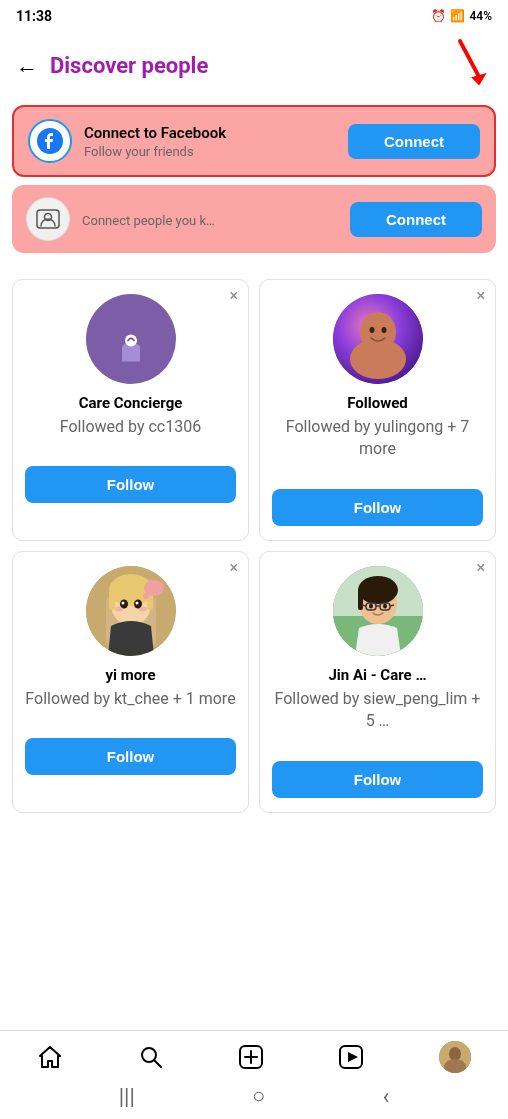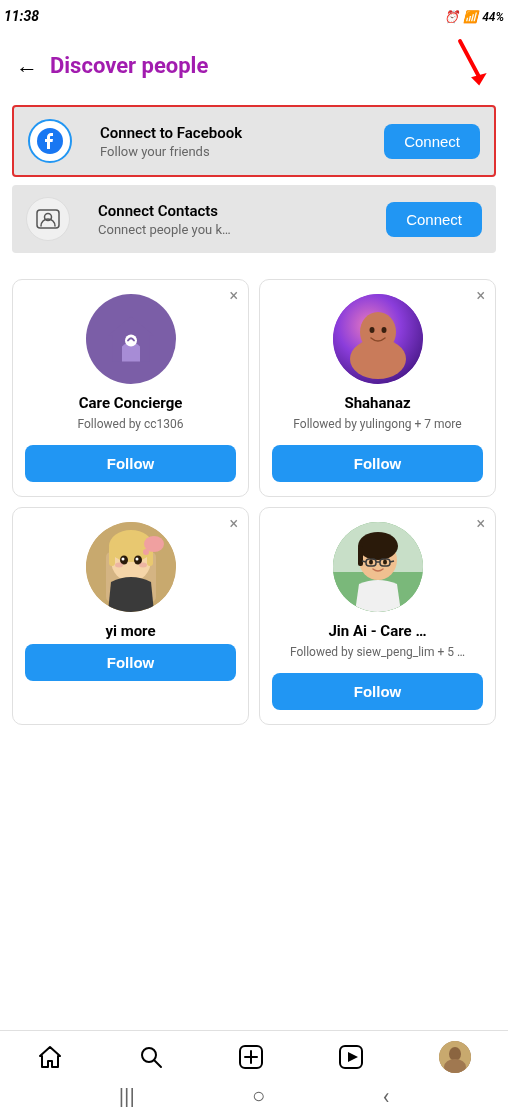--- a/index.html
+++ b/index.html
@@ -9,26 +9,25 @@
       background: #fff;
       font-family: -apple-system, BlinkMacSystemFont, 'Segoe UI', Roboto, sans-serif;
       position: relative;
       overflow-x: hidden;
     }
 
     
     .status-bar {
       display: flex;
       justify-content: space-between;
-      align-items: flex-end;
-      padding: 8px 4px 4px;
+      align-items: center;
+      padding: 8px 16px 4px;
       background: #fff;
       font-size: 13px;
       font-weight: 600;
-      font-style: italic;
     }
     .status-left { font-weight: 700; font-size: 14px; }
     .status-right {
       display: flex;
       align-items: center;
       gap: 4px;
       font-size: 12px;
     }
 
     
@@ -58,24 +57,23 @@
 
     
     .connect-section {
       padding: 0 12px;
     }
 
     .connect-card {
       display: flex;
       align-items: center;
       padding: 12px 14px;
-      background: #e5e5e5;
-      border-radius: 4px;
+      background: #fca5a5;
+      border-radius: 12px;
       margin-bottom: 8px;
-      gap: 16px;
     }
     .connect-card.facebook-card {
       border: 2.5px solid #e03030;
     }
 
     .connect-icon {
       width: 44px;
       height: 44px;
       border-radius: 50%;
       display: flex;
@@ -103,23 +101,23 @@
       font-size: 13px;
       color: #666;
       margin-top: 2px;
     }
 
     .connect-btn {
       background: #2196F3;
       color: #fff;
       border: none;
       border-radius: 8px;
-      padding: 9px 20px;
+      padding: 9px 36px;
       font-size: 15px;
-      font-weight: 400;
+      font-weight: 700;
       cursor: pointer;
       white-space: nowrap;
     }
 
     
     .suggestions-section {
       padding: 18px 12px 0;
     }
     .suggestions-title {
       font-size: 18px;
@@ -189,37 +187,38 @@
     }
 
     .suggestion-name {
       font-size: 15px;
       font-weight: 700;
       color: #000;
       text-align: right;
       margin-bottom: 4px;
     }
     .suggestion-meta {
-      font-size: 12px;
+      font-size: 16px;
       color: #666;
       text-align: center;
       margin-bottom: 12px;
       line-height: 1.4;
     }
 
     .follow-btn {
       background: #2196F3;
       color: #fff;
       border: none;
       border-radius: 8px;
       padding: 10px 0;
       width: 100%;
       font-size: 15px;
       font-weight: 600;
       cursor: pointer;
+      margin-top: 16px;
     }
 
     
     .bottom-nav {
       position: fixed;
       bottom: 0;
       left: 0;
       width: 508px;
       background: #fff;
       border-top: 1px solid #e0e0e0;
@@ -303,21 +302,20 @@
 
   <div class="connect-card">
     <div class="connect-icon contacts-icon-bg">
       <svg width="26" height="26" viewBox="0 0 26 26" fill="none">
         <rect x="2" y="4" width="22" height="18" rx="3" stroke="#555" stroke-width="1.5" fill="none"></rect>
         <circle cx="13" cy="11" r="3.5" stroke="#555" stroke-width="1.5" fill="none"></circle>
         <path d="M6 20c0-3.9 3.1-7 7-7s7 3.1 7 7" stroke="#555" stroke-width="1.5" fill="none" stroke-linecap="round"></path>
       </svg>
     </div>
     <div class="connect-text">
-      <div class="connect-title">Connect Contacts</div>
       <div class="connect-subtitle">Connect people you k…</div>
     </div>
     <button class="connect-btn">Connect</button>
   </div>
 </div>
 
 <div class="suggestions-section">
 
   <div class="suggestions-grid">
 
@@ -352,21 +350,21 @@
 
           <ellipse cx="45" cy="38" rx="18" ry="20" fill="#c97b5a"></ellipse>
           <ellipse cx="45" cy="65" rx="28" ry="20" fill="#c97b5a"></ellipse>
 
           <path d="M38 44 Q45 50 52 44" stroke="#8b4a2a" stroke-width="1.5" fill="none" stroke-linecap="round"></path>
 
           <ellipse cx="39" cy="36" rx="2.5" ry="3" fill="#3a2010"></ellipse>
           <ellipse cx="51" cy="36" rx="2.5" ry="3" fill="#3a2010"></ellipse>
         </svg>
       </div>
-      <div class="suggestion-name">Shahanaz</div>
+      <div class="suggestion-name">Followed</div>
       <div class="suggestion-meta">Followed by
 yulingong + 7 more</div>
       <button class="follow-btn">Follow</button>
     </div>
 
     <div class="suggestion-card">
       <span class="suggestion-close">×</span>
       <div class="suggestion-avatar yisheng-avatar">
         <svg viewBox="0 0 90 90" width="90" height="90">
           <circle cx="45" cy="45" r="45" fill="#c8a96e"></circle>
@@ -386,20 +384,22 @@
           <ellipse cx="33" cy="43" rx="4" ry="2.5" fill="#e8a0a0" opacity="0.6"></ellipse>
           <ellipse cx="57" cy="43" rx="4" ry="2.5" fill="#e8a0a0" opacity="0.6"></ellipse>
 
           <ellipse cx="68" cy="22" rx="10" ry="8" fill="#f0a0a0"></ellipse>
           <circle cx="60" cy="30" r="3" fill="#f0a0a0"></circle>
 
           <path d="M25 60 Q45 50 65 60 L68 90 L22 90 Z" fill="#3a3a3a"></path>
         </svg>
       </div>
       <div class="suggestion-name">yi more</div>
+      <div class="suggestion-meta">Followed by kt_chee
++ 1 more</div>
       <button class="follow-btn">Follow</button>
     </div>
 
     <div class="suggestion-card">
       <span class="suggestion-close">×</span>
       <div class="suggestion-avatar jinai-avatar">
         <svg viewBox="0 0 90 90" width="90" height="90">
           <circle cx="45" cy="45" r="45" fill="#8fbc8f"></circle>
 
           <rect x="0" y="50" width="90" height="40" fill="#7ab87a"></rect>

